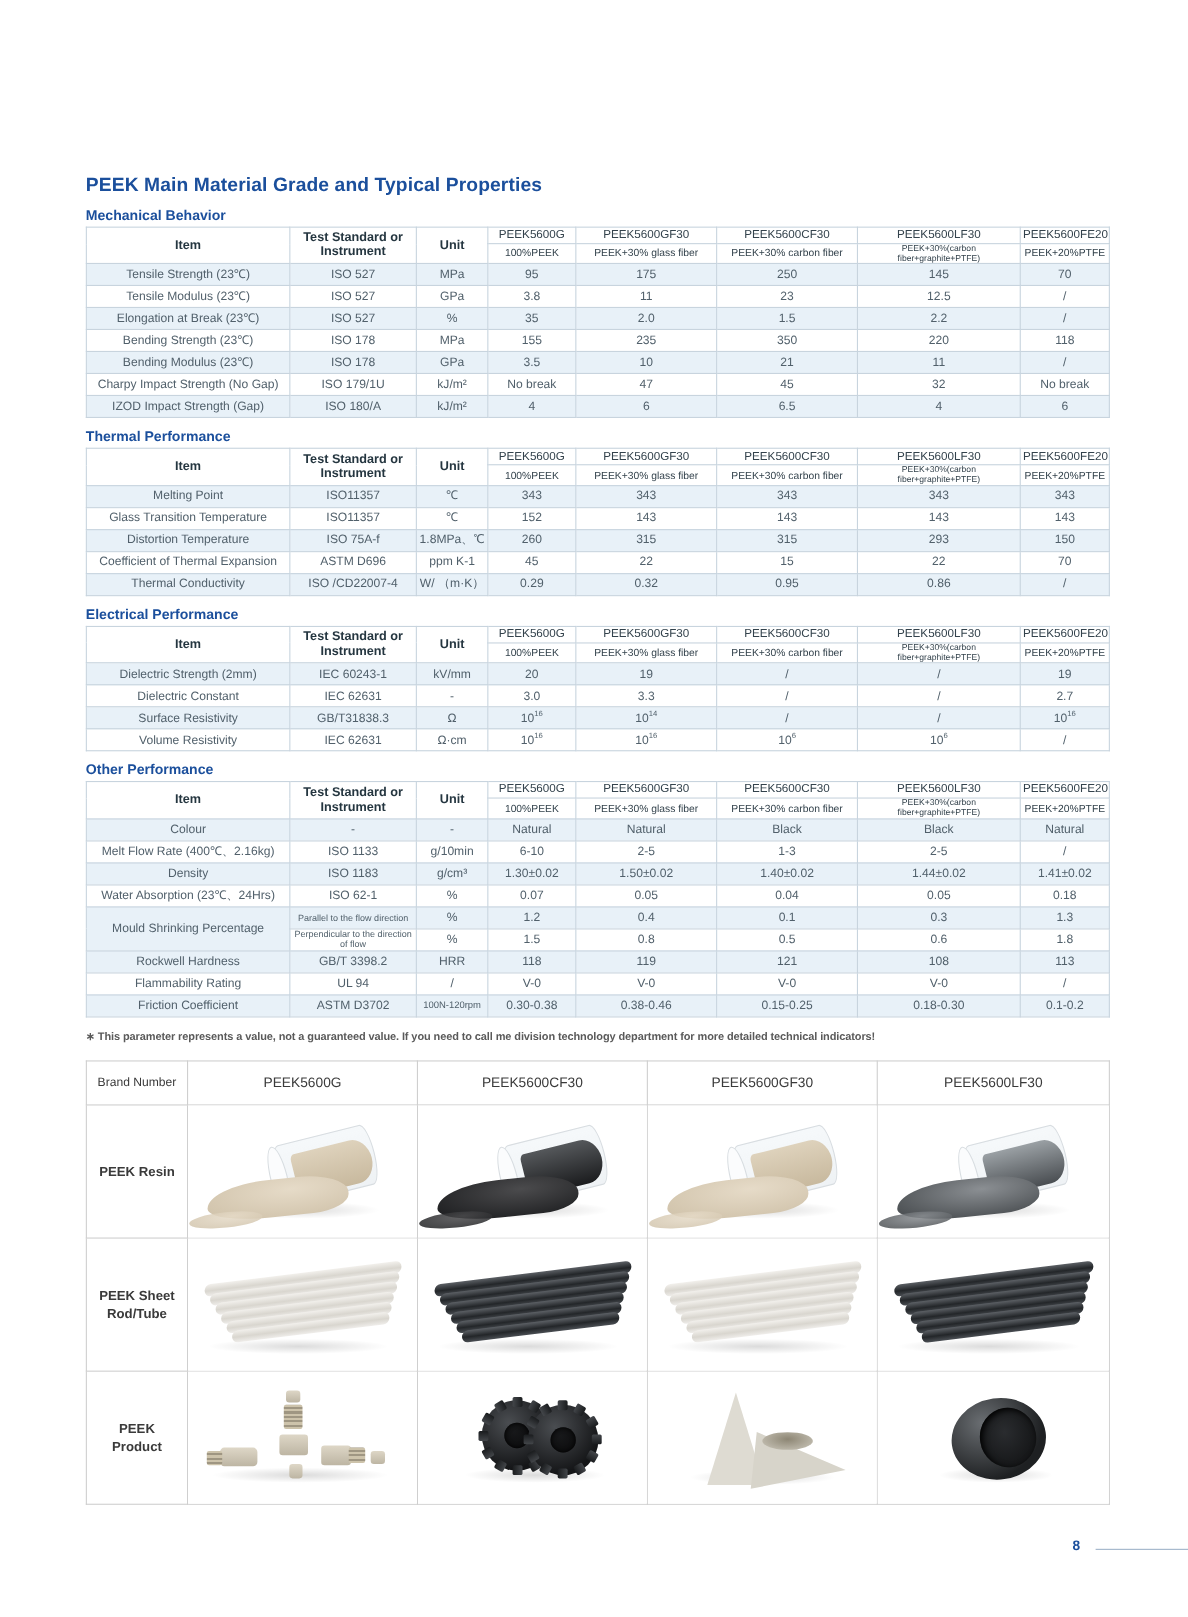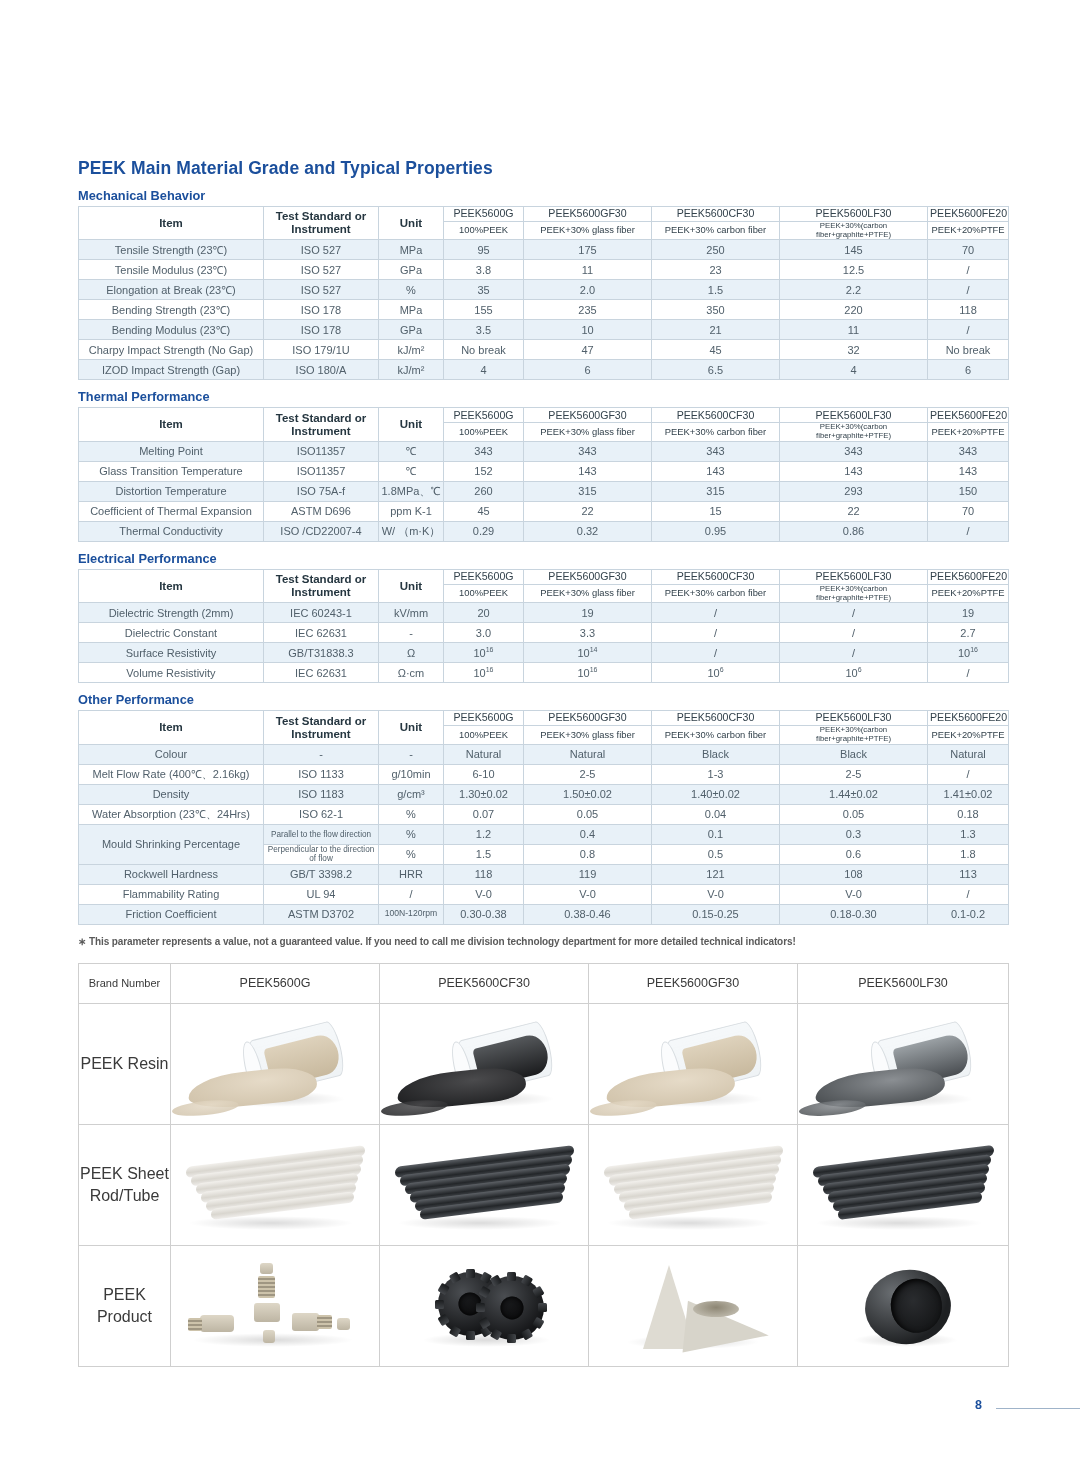--- a/index.html
+++ b/index.html
@@ -88,21 +88,21 @@
     font-size: 12px;
   }
   table.products td {
     border: 1px solid #cfcfcf;
     text-align: center;
     vertical-align: middle;
     color: #3a3a3a;
   }
   table.products td.hdr { height: 40px; font-size: 12.5px; }
   table.products td.hdr.brand { font-size: 11px; }
-  table.products td.rowlabel { font-size: 16px; line-height: 1.35; width: 92px; }
+  table.products td.rowlabel { font-size: 12px; line-height: 1.35; width: 92px; font-weight: bold; }
   table.products td.cell { height: 121px; padding: 0; position: relative; }
   .imgbox { position: relative; width: 100%; height: 100%; overflow: hidden; background:#fff; }
 
   
   .jar {
     position:absolute; right: 18%; top: 22%;
     width: 92px; height: 56px;
     border: 1.6px solid #d8dde1;
     border-radius: 8px / 28px;
     background: linear-gradient(180deg, rgba(245,248,250,.95), rgba(228,234,238,.6));

